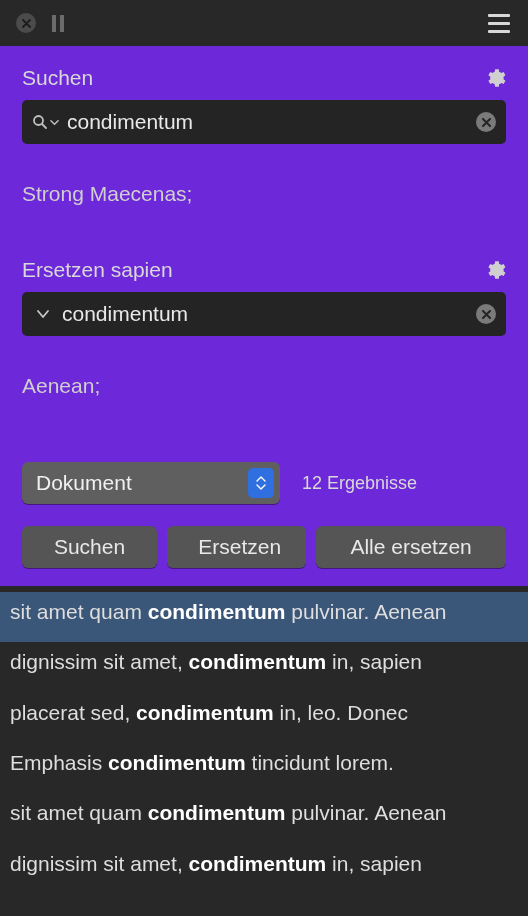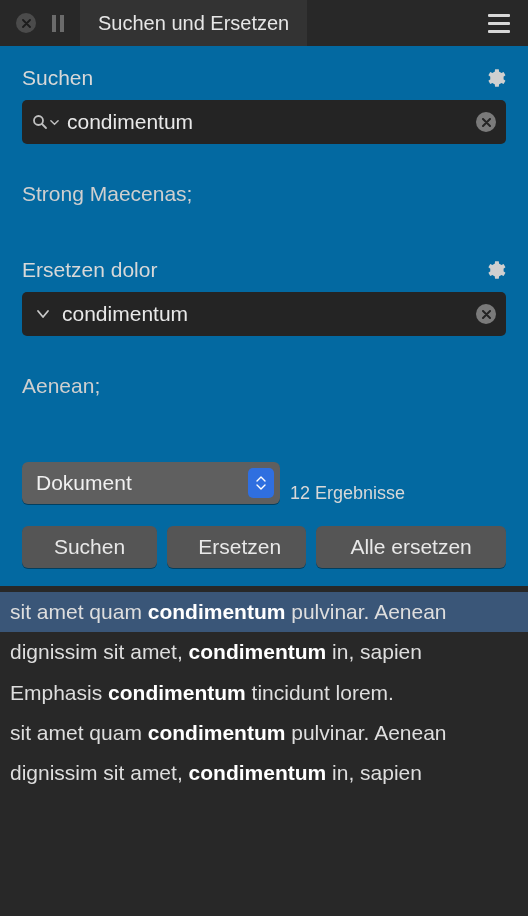--- a/index.html
+++ b/index.html
@@ -59,21 +59,21 @@
     flex-direction: column;
     gap: 5px;
   }
   .hamburger span {
     width: 22px;
     height: 3px;
     background: #d8d8d8;
     border-radius: 1px;
   }
   .panel {
-    background: #0369a1;
+    background: #6d28d9;
     padding: 20px 22px 18px 22px;
   }
   .section-header {
     display: flex;
     align-items: center;
     justify-content: space-between;
     margin-bottom: 10px;
   }
   .section-label {
     font-size: 21px;
@@ -123,22 +123,22 @@
   .chev-down {
     display: flex;
     align-items: center;
     justify-content: center;
     width: 22px;
     color: #c8c8c8;
   }
   .chev-down svg { display: block; }
   .scope-row {
     display: flex;
-    align-items: flex-end;
-    gap: 10px;
+    align-items: center;
+    gap: 22px;
     margin-top: 12px;
   }
   .select {
     background: #5f5f5f;
     border-radius: 6px;
     height: 42px;
     width: 258px;
     display: flex;
     align-items: center;
     padding-left: 14px;
@@ -182,21 +182,21 @@
     color: #e8e8e8;
     box-shadow: 0 1px 0 rgba(0,0,0,0.4);
   }
   .btn-search { width: 136px; }
   .btn-replace { width: 140px; padding-left: 6px; }
   .btn-replace-all { width: 191px; }
   .results {
     padding-top: 6px;
   }
   .result-row {
-    padding: 6px 10px 6px 10px;
+    padding: 6px 10px 16px 10px;
     font-size: 21px;
     line-height: 1.35;
     color: #dedede;
     white-space: nowrap;
     overflow: hidden;
   }
   .result-row.selected {
     background: #3a5678;
   }
   .result-row b {
@@ -212,23 +212,20 @@
 <div class="titlebar">
   <div class="close-btn">
     <svg width="9" height="9" viewBox="0 0 9 9">
         <path d="M1 1 L8 8 M8 1 L1 8" stroke="#1c1c1c" stroke-width="1.8" stroke-linecap="round"></path>
       </svg>
   </div>
   <div class="pause-icon">
     <span></span>
       <span></span>
   </div>
-  <div class="tab">
-    <span>Suchen und Ersetzen</span>
-  </div>
   <div class="hamburger">
     <span></span>
       <span></span>
       <span></span>
   </div>
 </div>
 
 <div class="panel">
 
   <div class="section-header">
@@ -256,21 +253,21 @@
           <path d="M1 1 L8 8 M8 1 L1 8" stroke="#242424" stroke-width="2" stroke-linecap="round"></path>
         </svg>
     </div>
   </div>
 
   <div class="spacer-md"></div>
   <div class="format-text">Strong Maecenas;</div>
   <div class="spacer-lg"></div>
 
   <div class="section-header">
-    <div class="section-label">Ersetzen dolor</div>
+    <div class="section-label">Ersetzen sapien</div>
     <div class="gear-icon">
       <svg width="22" height="22" viewBox="0 0 24 24" fill="#d0d0d0">
           <path d="M12 8.5a3.5 3.5 0 100 7 3.5 3.5 0 000-7zm9.4 3.5c0-.5 0-1-.1-1.4l2.1-1.6-2-3.5-2.5 1a7.6 7.6 0 00-2.4-1.4l-.4-2.6h-4l-.4 2.6c-.9.3-1.7.8-2.4 1.4l-2.5-1-2 3.5 2.1 1.6c-.1.5-.1.9-.1 1.4s0 1 .1 1.4l-2.1 1.6 2 3.5 2.5-1c.7.6 1.5 1.1 2.4 1.4l.4 2.6h4l.4-2.6c.9-.3 1.7-.8 2.4-1.4l2.5 1 2-3.5-2.1-1.6c.1-.4.1-.9.1-1.4z"></path>
         </svg>
     </div>
   </div>
 
   <div class="input-row">
     <div class="chev-down">
       <svg width="14" height="10" viewBox="0 0 14 10">
@@ -315,16 +312,17 @@
     <div class="btn btn-replace-all">
         <span>Alle ersetzen</span>
       </div>
   </div>
 
 </div>
 
 <div class="results">
     <div class="result-row selected"><span>sit amet quam </span><b>condimentum</b><span> pulvinar. Aenean</span></div>
     <div class="result-row"><span>dignissim sit amet, </span><b>condimentum</b><span> in, sapien</span></div>
+    <div class="result-row"><span>placerat sed, </span><b>condimentum</b><span> in, leo. Donec</span></div>
     <div class="result-row"><span>Emphasis </span><b>condimentum</b><span> tincidunt lorem.</span></div>
     <div class="result-row"><span>sit amet quam </span><b>condimentum</b><span> pulvinar. Aenean</span></div>
     <div class="result-row"><span>dignissim sit amet, </span><b>condimentum</b><span> in, sapien</span></div>
   </div>
 
 </body></html>

